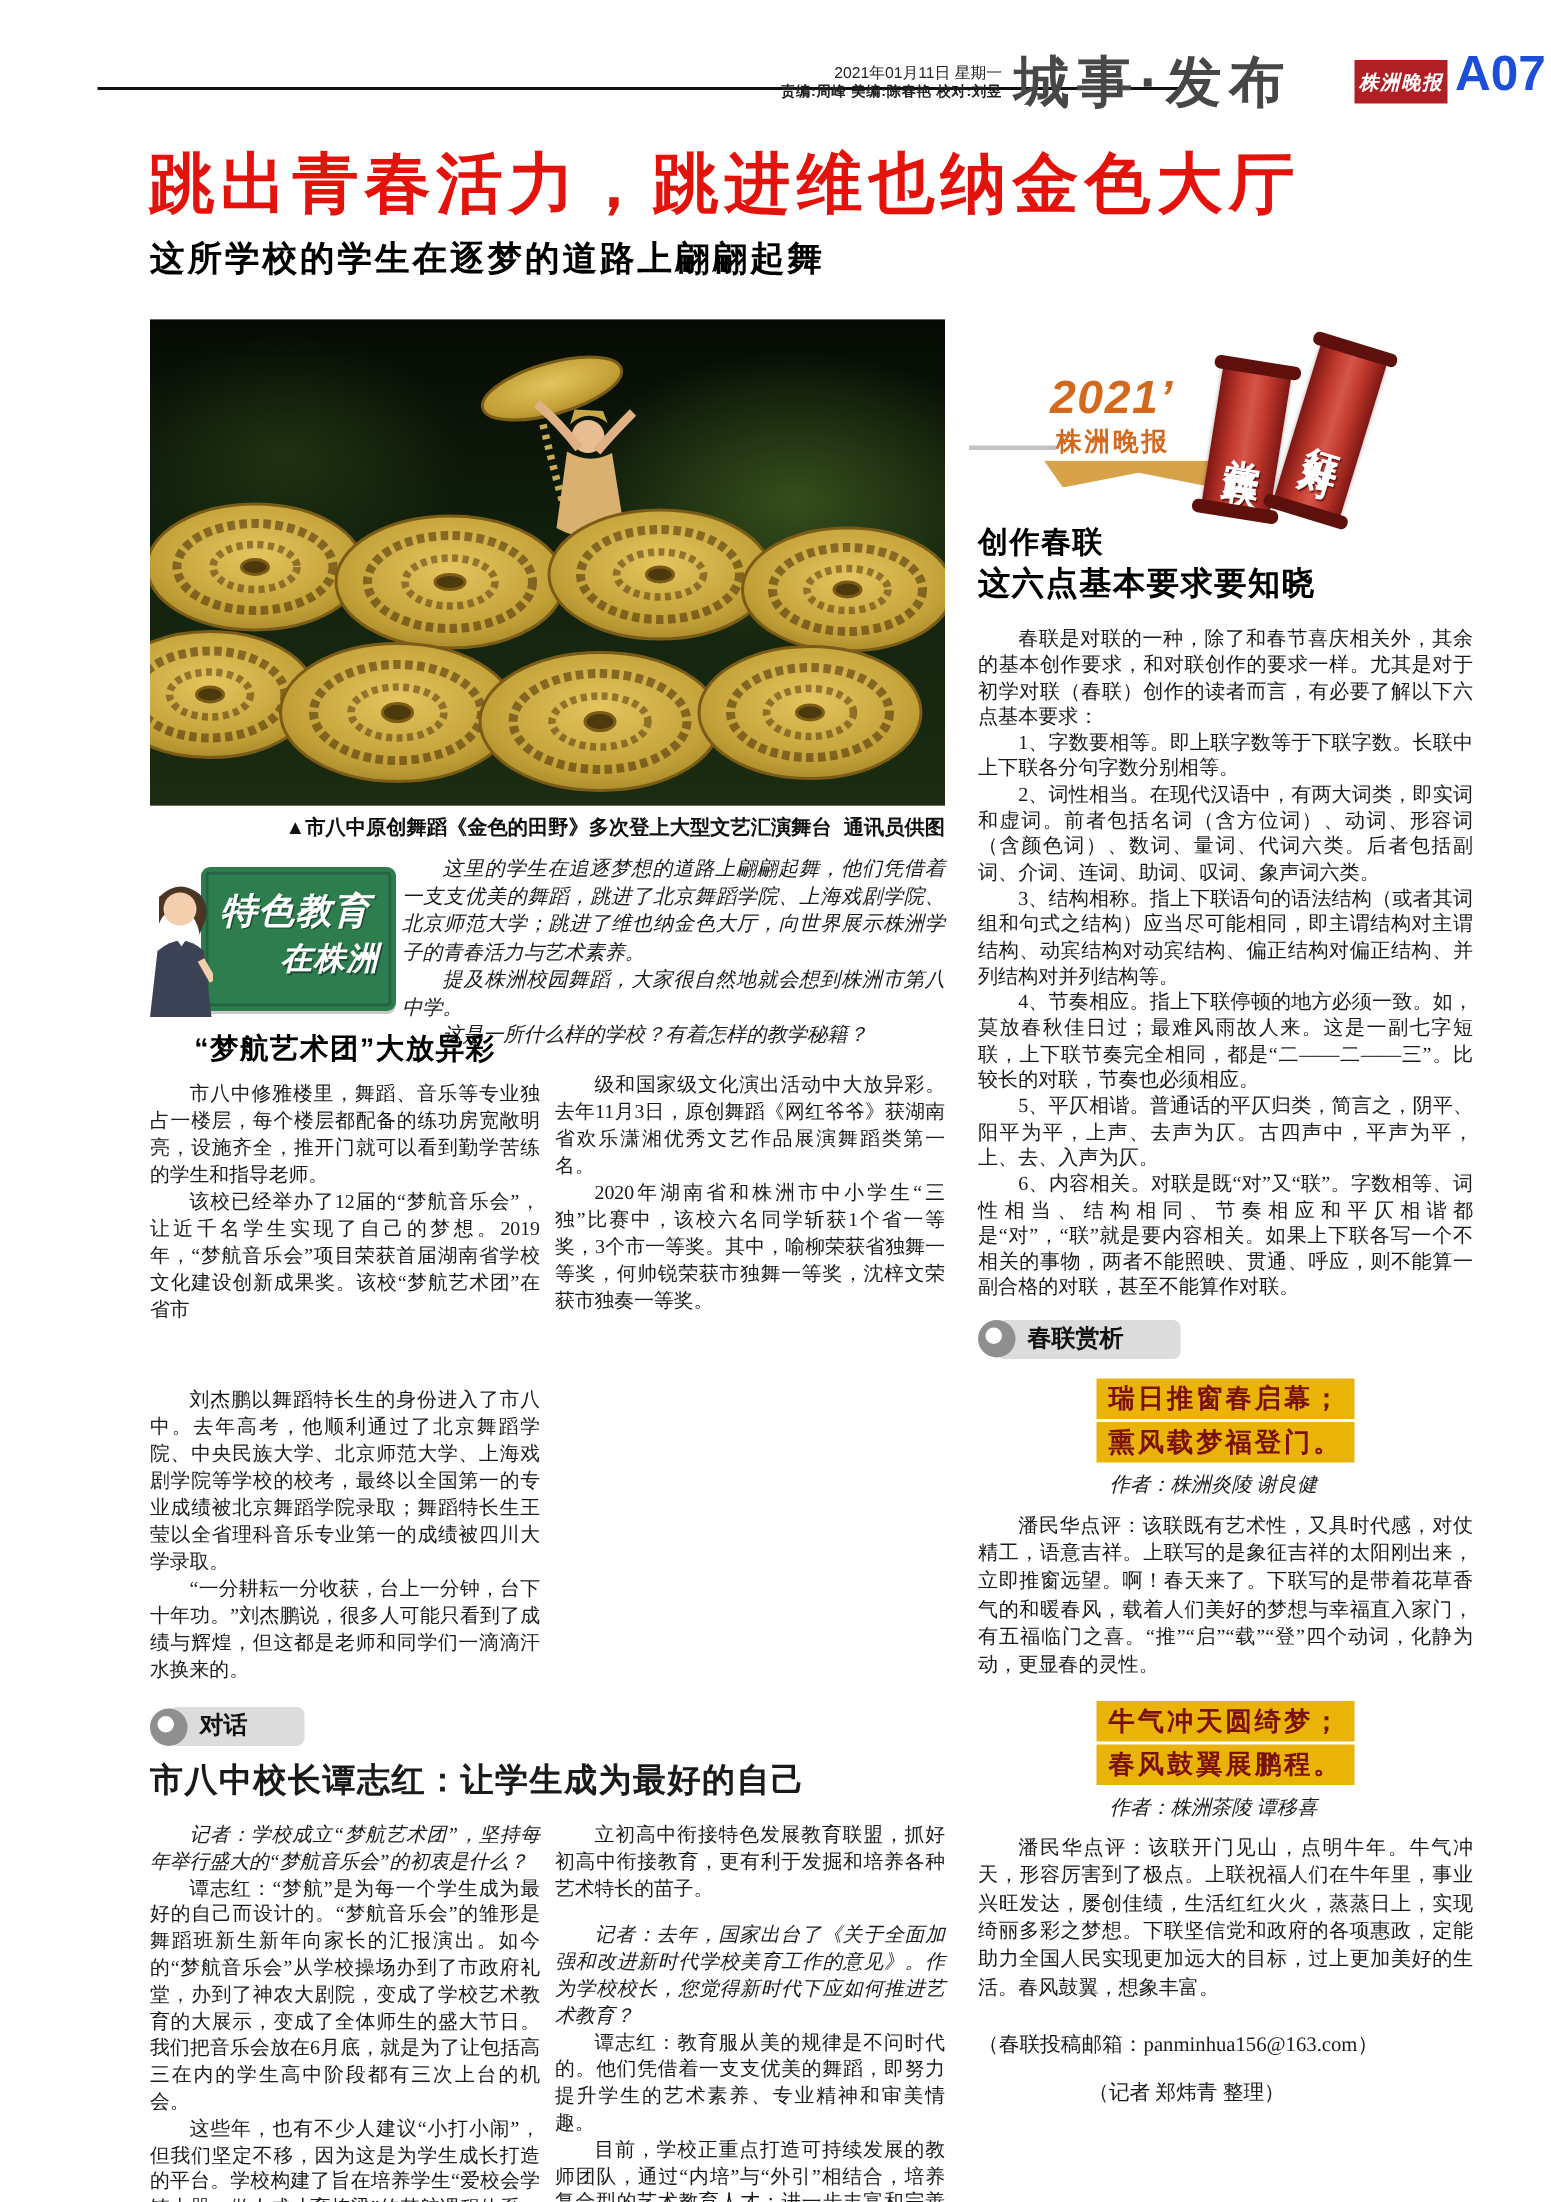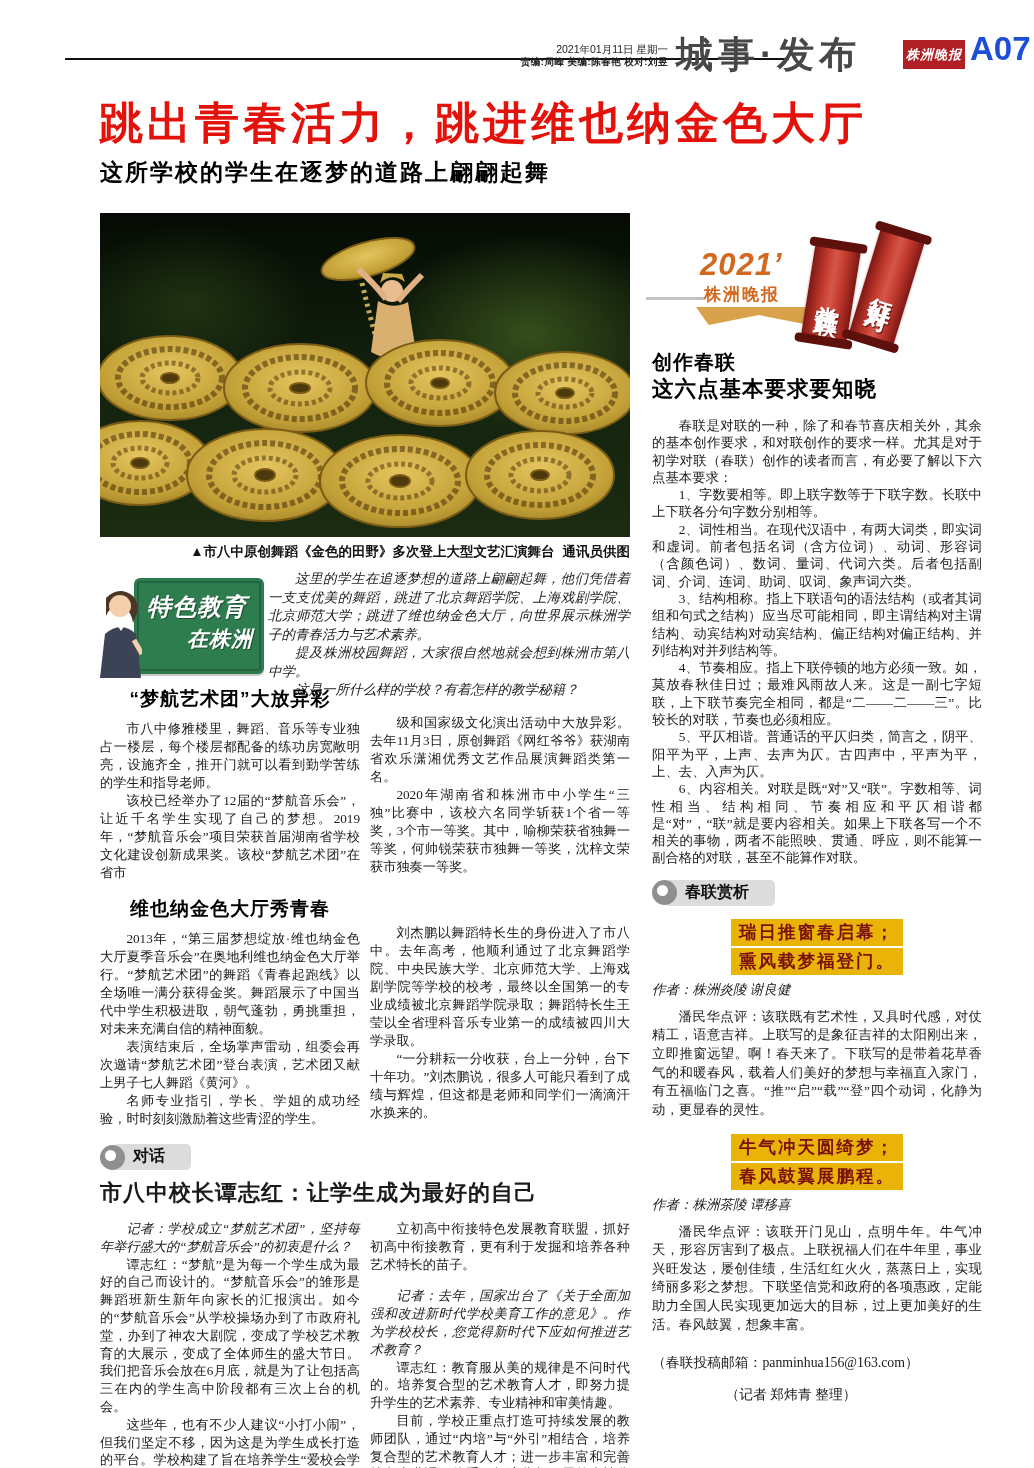--- a/index.html
+++ b/index.html
@@ -44,21 +44,21 @@
   .col{width:260px;}
   .art-h{font-family:"Liberation Sans","DejaVu Sans",sans-serif;font-size:19px;font-weight:bold;color:#000;margin:0 0 8px 0;letter-spacing:1px;text-align:center;}
   p.art{margin:0;font-size:13.2px;line-height:18px;text-align:justify;text-indent:2em;}
   .col2-pad{padding-top:28px;}
   .sec2{margin-top:14px;}
   
   .dialogue{margin-top:16px;}
   .pill{display:flex;align-items:center;height:26px;margin-bottom:8px;}
   .pill-ico{width:25px;height:25px;border-radius:50%;background:#8f8f8f;position:relative;z-index:2;flex:0 0 25px;}
   .pill-ico::after{content:"";position:absolute;left:5px;top:5px;width:11px;height:11px;border-radius:50%;background:#fff;}
-  .pill-label{background:#dcdcdc;border-radius:5px;padding:2px 26px 3px 20px;margin-left:-12px;
+  .pill-label{background:#dcdcdc;border-radius:5px;padding:2px 38px 3px 20px;margin-left:-12px;
               font-family:"Liberation Sans","DejaVu Sans",sans-serif;font-weight:bold;font-size:16px;color:#111;}
   .dlg-h{font-family:"Liberation Sans","DejaVu Sans",sans-serif;font-size:22px;font-weight:bold;margin:4px 0 12px 0;letter-spacing:1px;}
   .dialogue p.art{font-size:13.2px;line-height:17.8px;}
   p.kai{font-style:italic;}
   p.q2{margin-top:14px;}
   
   .rcol{position:absolute;left:652px;top:231px;width:330px;}
   .logo-block{position:relative;height:116px;}
   .logo-line{position:absolute;left:-6px;top:66px;width:58px;height:3px;background:#c2c2c2;}
   .logo-year{position:absolute;left:48px;top:16px;font-family:"Liberation Sans","DejaVu Sans",sans-serif;
@@ -77,21 +77,21 @@
   .scroll-l{left:156px;top:14px;height:96px;transform:rotate(9deg);}
   .scroll-r{left:212px;top:0;height:112px;transform:rotate(17deg);}
   .r-head{font-size:20px;font-weight:bold;line-height:27px;letter-spacing:1px;color:#000;margin:2px 0 0 0;}
   .r-head .hl2{font-size:21.5px;}
   .r-body{margin-top:14px;}
   .r-body p{margin:0;font-size:13.4px;line-height:17.3px;text-align:justify;text-indent:2em;}
   .r-badge{margin-top:13px;}
   .couplet{margin-top:12px;text-align:center;}
   .couplet span{display:inline-block;background:#eab308;color:#7a110d;font-weight:900;font-size:17.5px;
                 letter-spacing:2px;padding:1px 8px 2px 8px;margin:1px 0;}
-  .author{margin:5px 16px 0 0;text-align:left;font-style:italic;font-size:13.5px;}
+  .author{margin:5px 16px 0 0;text-align:center;font-style:italic;font-size:13.5px;}
   .review{margin-top:9px;font-size:13.4px;line-height:18.6px;text-align:justify;text-indent:2em;}
   .r-mail{margin-top:20px;font-size:13.8px;}
   .r-by{margin-top:3px;text-align:center;padding-right:52px;font-size:13.8px;}
 </style>
 </head>
 <body>
 
 <div class="page">
 
   <div class="top-rule"></div>
@@ -221,26 +221,20 @@
         <h3 class="art-h">“梦航艺术团”大放异彩</h3>
         <p class="art">市八中修雅楼里，舞蹈、音乐等专业独占一楼层，每个楼层都配备的练功房宽敞明亮，设施齐全，推开门就可以看到勤学苦练的学生和指导老师。</p>
         <p class="art">该校已经举办了12届的“梦航音乐会”，让近千名学生实现了自己的梦想。2019年，“梦航音乐会”项目荣获首届湖南省学校文化建设创新成果奖。该校“梦航艺术团”在省市</p>
       </div>
       <div class="col col2-pad">
         <p class="art">级和国家级文化演出活动中大放异彩。去年11月3日，原创舞蹈《网红爷爷》获湖南省欢乐潇湘优秀文艺作品展演舞蹈类第一名。</p>
         <p class="art">2020年湖南省和株洲市中小学生“三独”比赛中，该校六名同学斩获1个省一等奖，3个市一等奖。其中，喻柳荣获省独舞一等奖，何帅锐荣获市独舞一等奖，沈梓文荣获市独奏一等奖。</p>
       </div>
     </div>
     <div class="cols sec2">
-      <div class="col">
-        <h3 class="art-h">维也纳金色大厅秀青春</h3>
-        <p class="art">2013年，“第三届梦想绽放·维也纳金色大厅夏季音乐会”在奥地利维也纳金色大厅举行。“梦航艺术团”的舞蹈《青春起跑线》以全场唯一满分获得金奖。舞蹈展示了中国当代中学生积极进取，朝气蓬勃，勇挑重担，对未来充满自信的精神面貌。</p>
-        <p class="art">表演结束后，全场掌声雷动，组委会再次邀请“梦航艺术团”登台表演，艺术团又献上男子七人舞蹈《黄河》。</p>
-        <p class="art">名师专业指引，学长、学姐的成功经验，时时刻刻激励着这些青涩的学生。</p>
-      </div>
       <div class="col col2-pad">
         <p class="art">刘杰鹏以舞蹈特长生的身份进入了市八中。去年高考，他顺利通过了北京舞蹈学院、中央民族大学、北京师范大学、上海戏剧学院等学校的校考，最终以全国第一的专业成绩被北京舞蹈学院录取；舞蹈特长生王莹以全省理科音乐专业第一的成绩被四川大学录取。</p>
         <p class="art">“一分耕耘一分收获，台上一分钟，台下十年功。”刘杰鹏说，很多人可能只看到了成绩与辉煌，但这都是老师和同学们一滴滴汗水换来的。</p>
       </div>
     </div>
 
     <div class="dialogue">
       <div class="pill">
         <span class="pill-ico"></span>
         <span class="pill-label">对话</span>
@@ -249,21 +243,21 @@
       <div class="cols">
         <div class="col">
           <p class="art kai">记者：学校成立“梦航艺术团”，坚持每年举行盛大的“梦航音乐会”的初衷是什么？</p>
           <p class="art">谭志红：“梦航”是为每一个学生成为最好的自己而设计的。“梦航音乐会”的雏形是舞蹈班新生新年向家长的汇报演出。如今的“梦航音乐会”从学校操场办到了市政府礼堂，办到了神农大剧院，变成了学校艺术教育的大展示，变成了全体师生的盛大节日。我们把音乐会放在6月底，就是为了让包括高三在内的学生高中阶段都有三次上台的机会。</p>
           <p class="art">这些年，也有不少人建议“小打小闹”，但我们坚定不移，因为这是为学生成长打造的平台。学校构建了旨在培养学生“爱校会学铸大器、做人成才育栋梁”的梦航课程体系，并同步配套师资、管理与文化，让学生发现自己并成为最好的自己。</p>
 
         </div>
         <div class="col">
           <p class="art">立初高中衔接特色发展教育联盟，抓好初高中衔接教育，更有利于发掘和培养各种艺术特长的苗子。</p>
           <p class="art kai q2">记者：去年，国家出台了《关于全面加强和改进新时代学校美育工作的意见》。作为学校校长，您觉得新时代下应如何推进艺术教育？</p>
-          <p class="art">谭志红：教育服从美的规律是不问时代的。培养复合型的艺术教育人才，即努力提升学生的艺术素养、专业精神和审美情趣。</p>
+          <p class="art">谭志红：教育服从美的规律是不问时代的。他们凭借着一支支优美的舞蹈，即努力提升学生的艺术素养、专业精神和审美情趣。</p>
           <p class="art">目前，学校正重点打造可持续发展的教师团队，通过“内培”与“外引”相结合，培养复合型的艺术教育人才；进一步丰富和完善特色专业课程体系，把这些年积累的个性化教学经验汇编成特色校本课程；广泛开展面向全体学生的文化艺术活动，丰富学生的审美体验。</p>
 
         </div>
       </div>
     </div>
   </div>
 
   <div class="rcol">
     <div class="logo-block">
       <div class="logo-line"></div>

